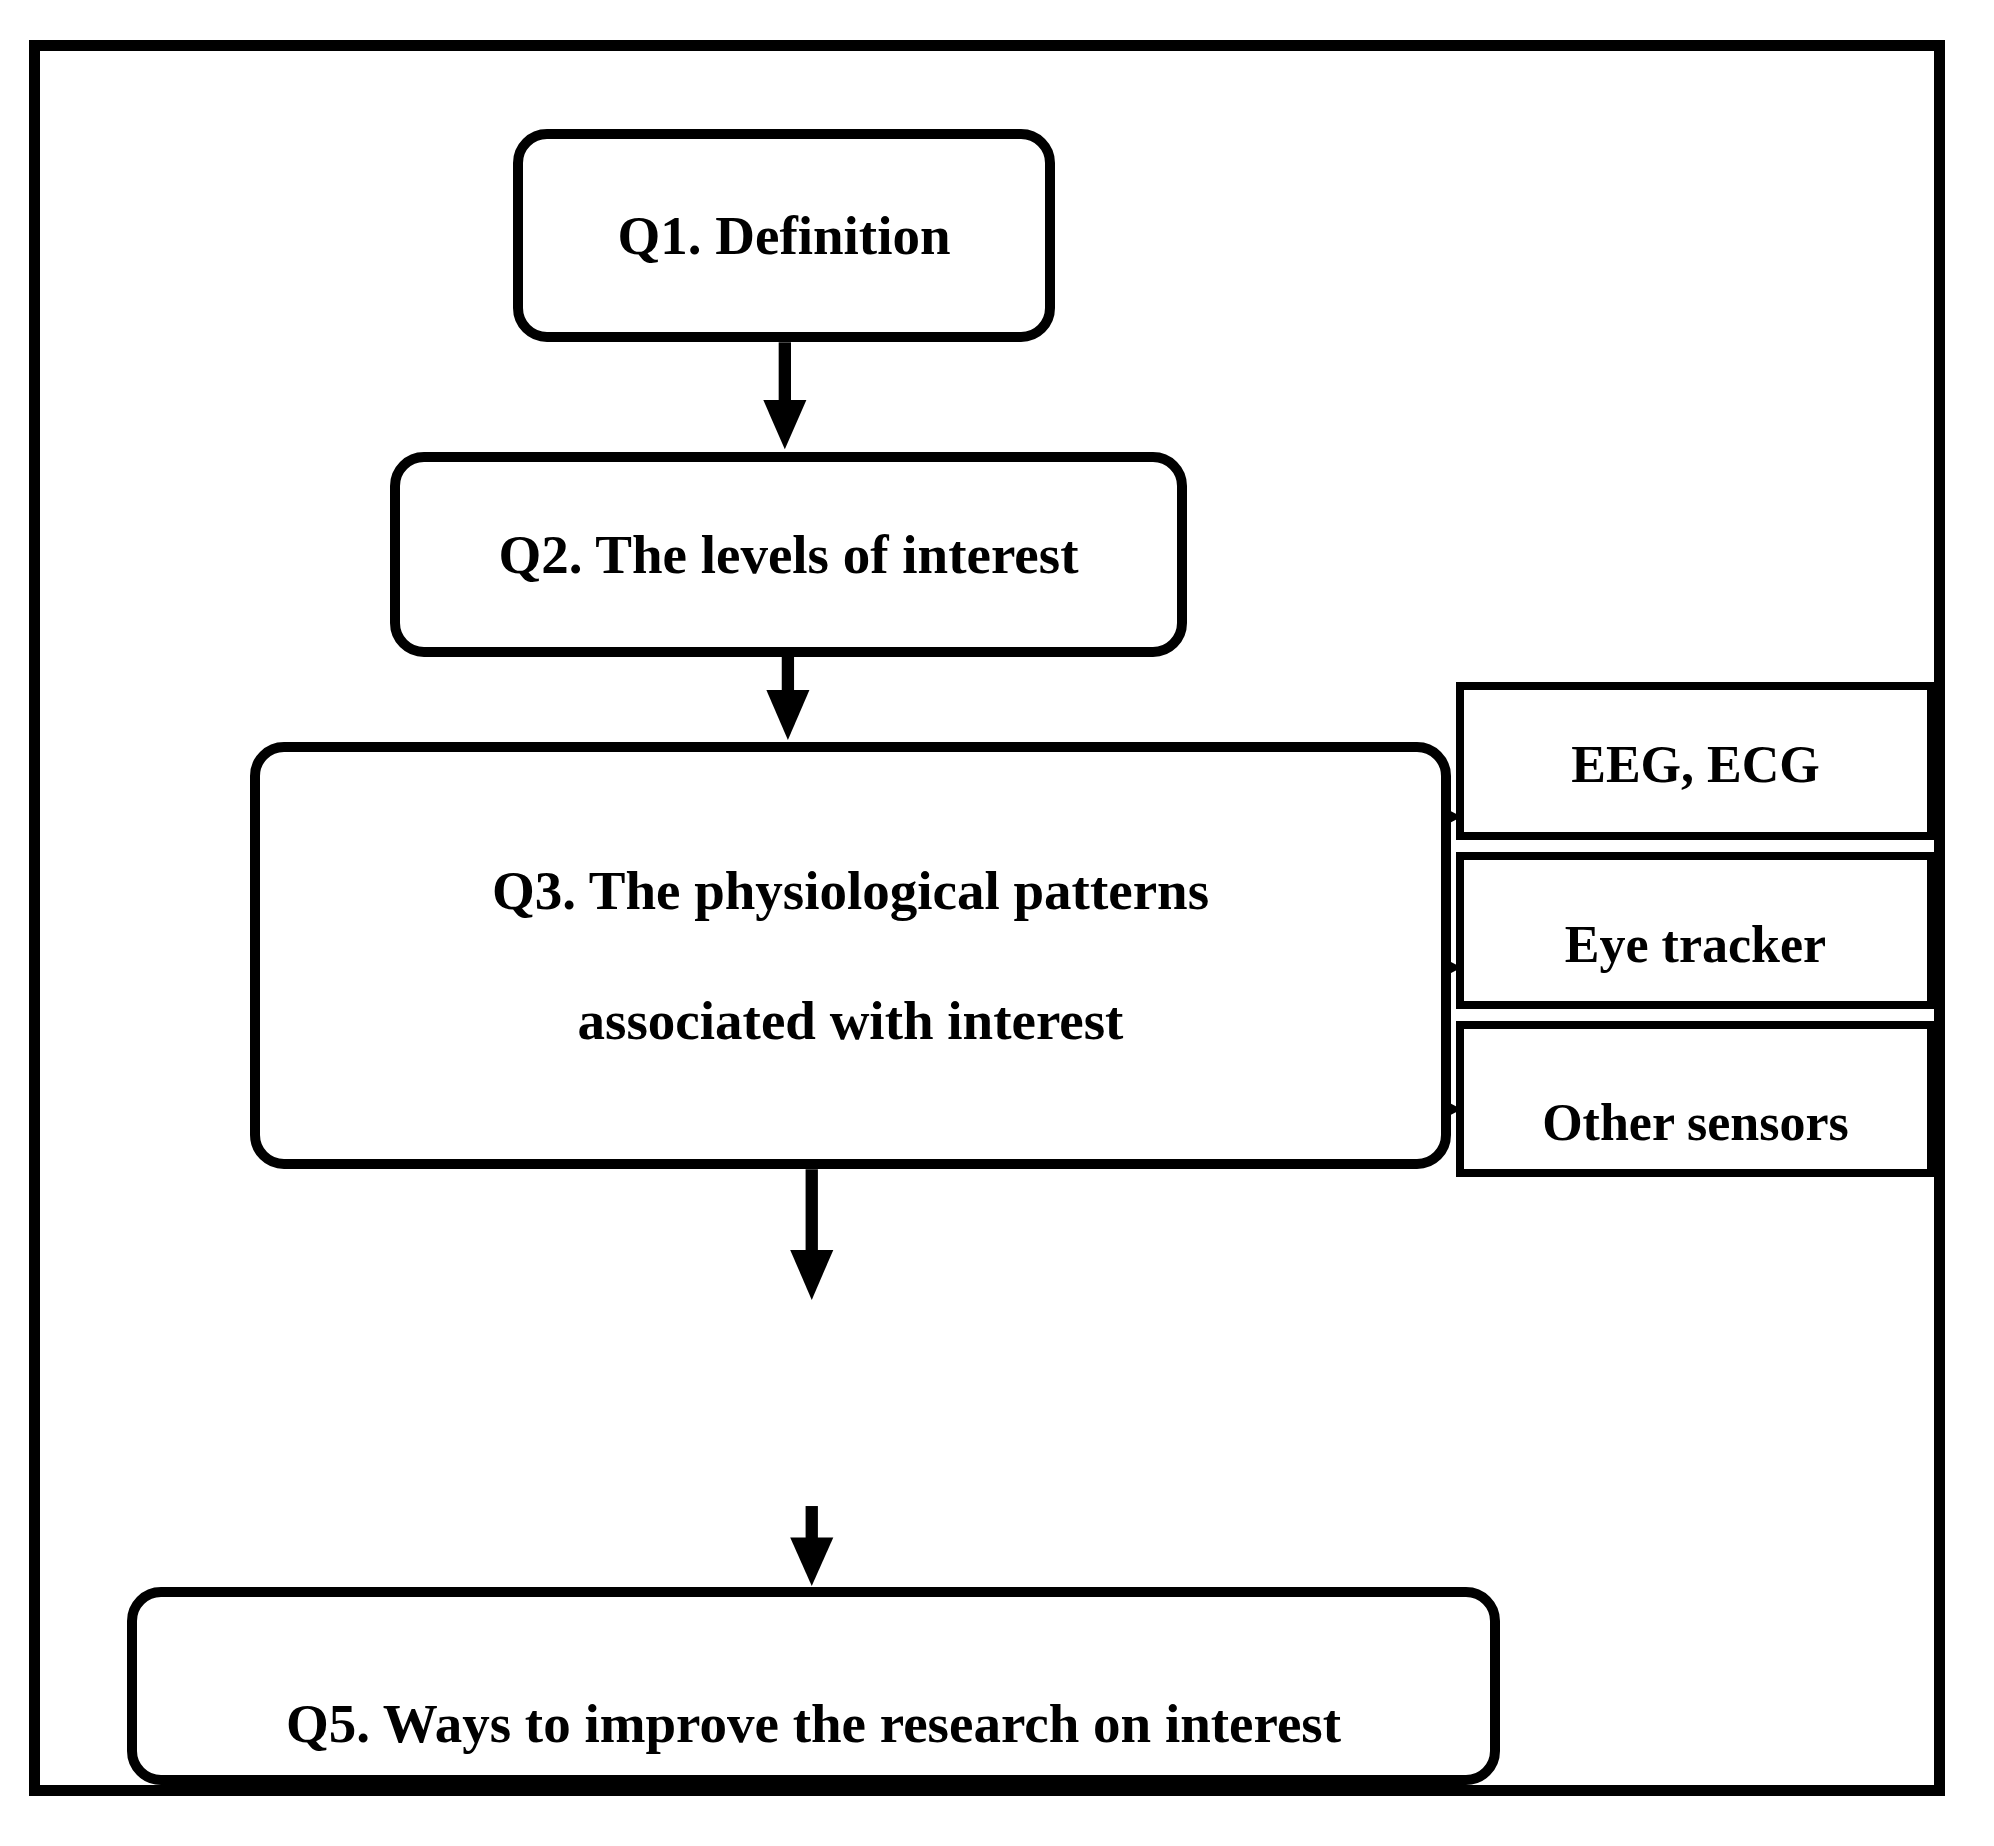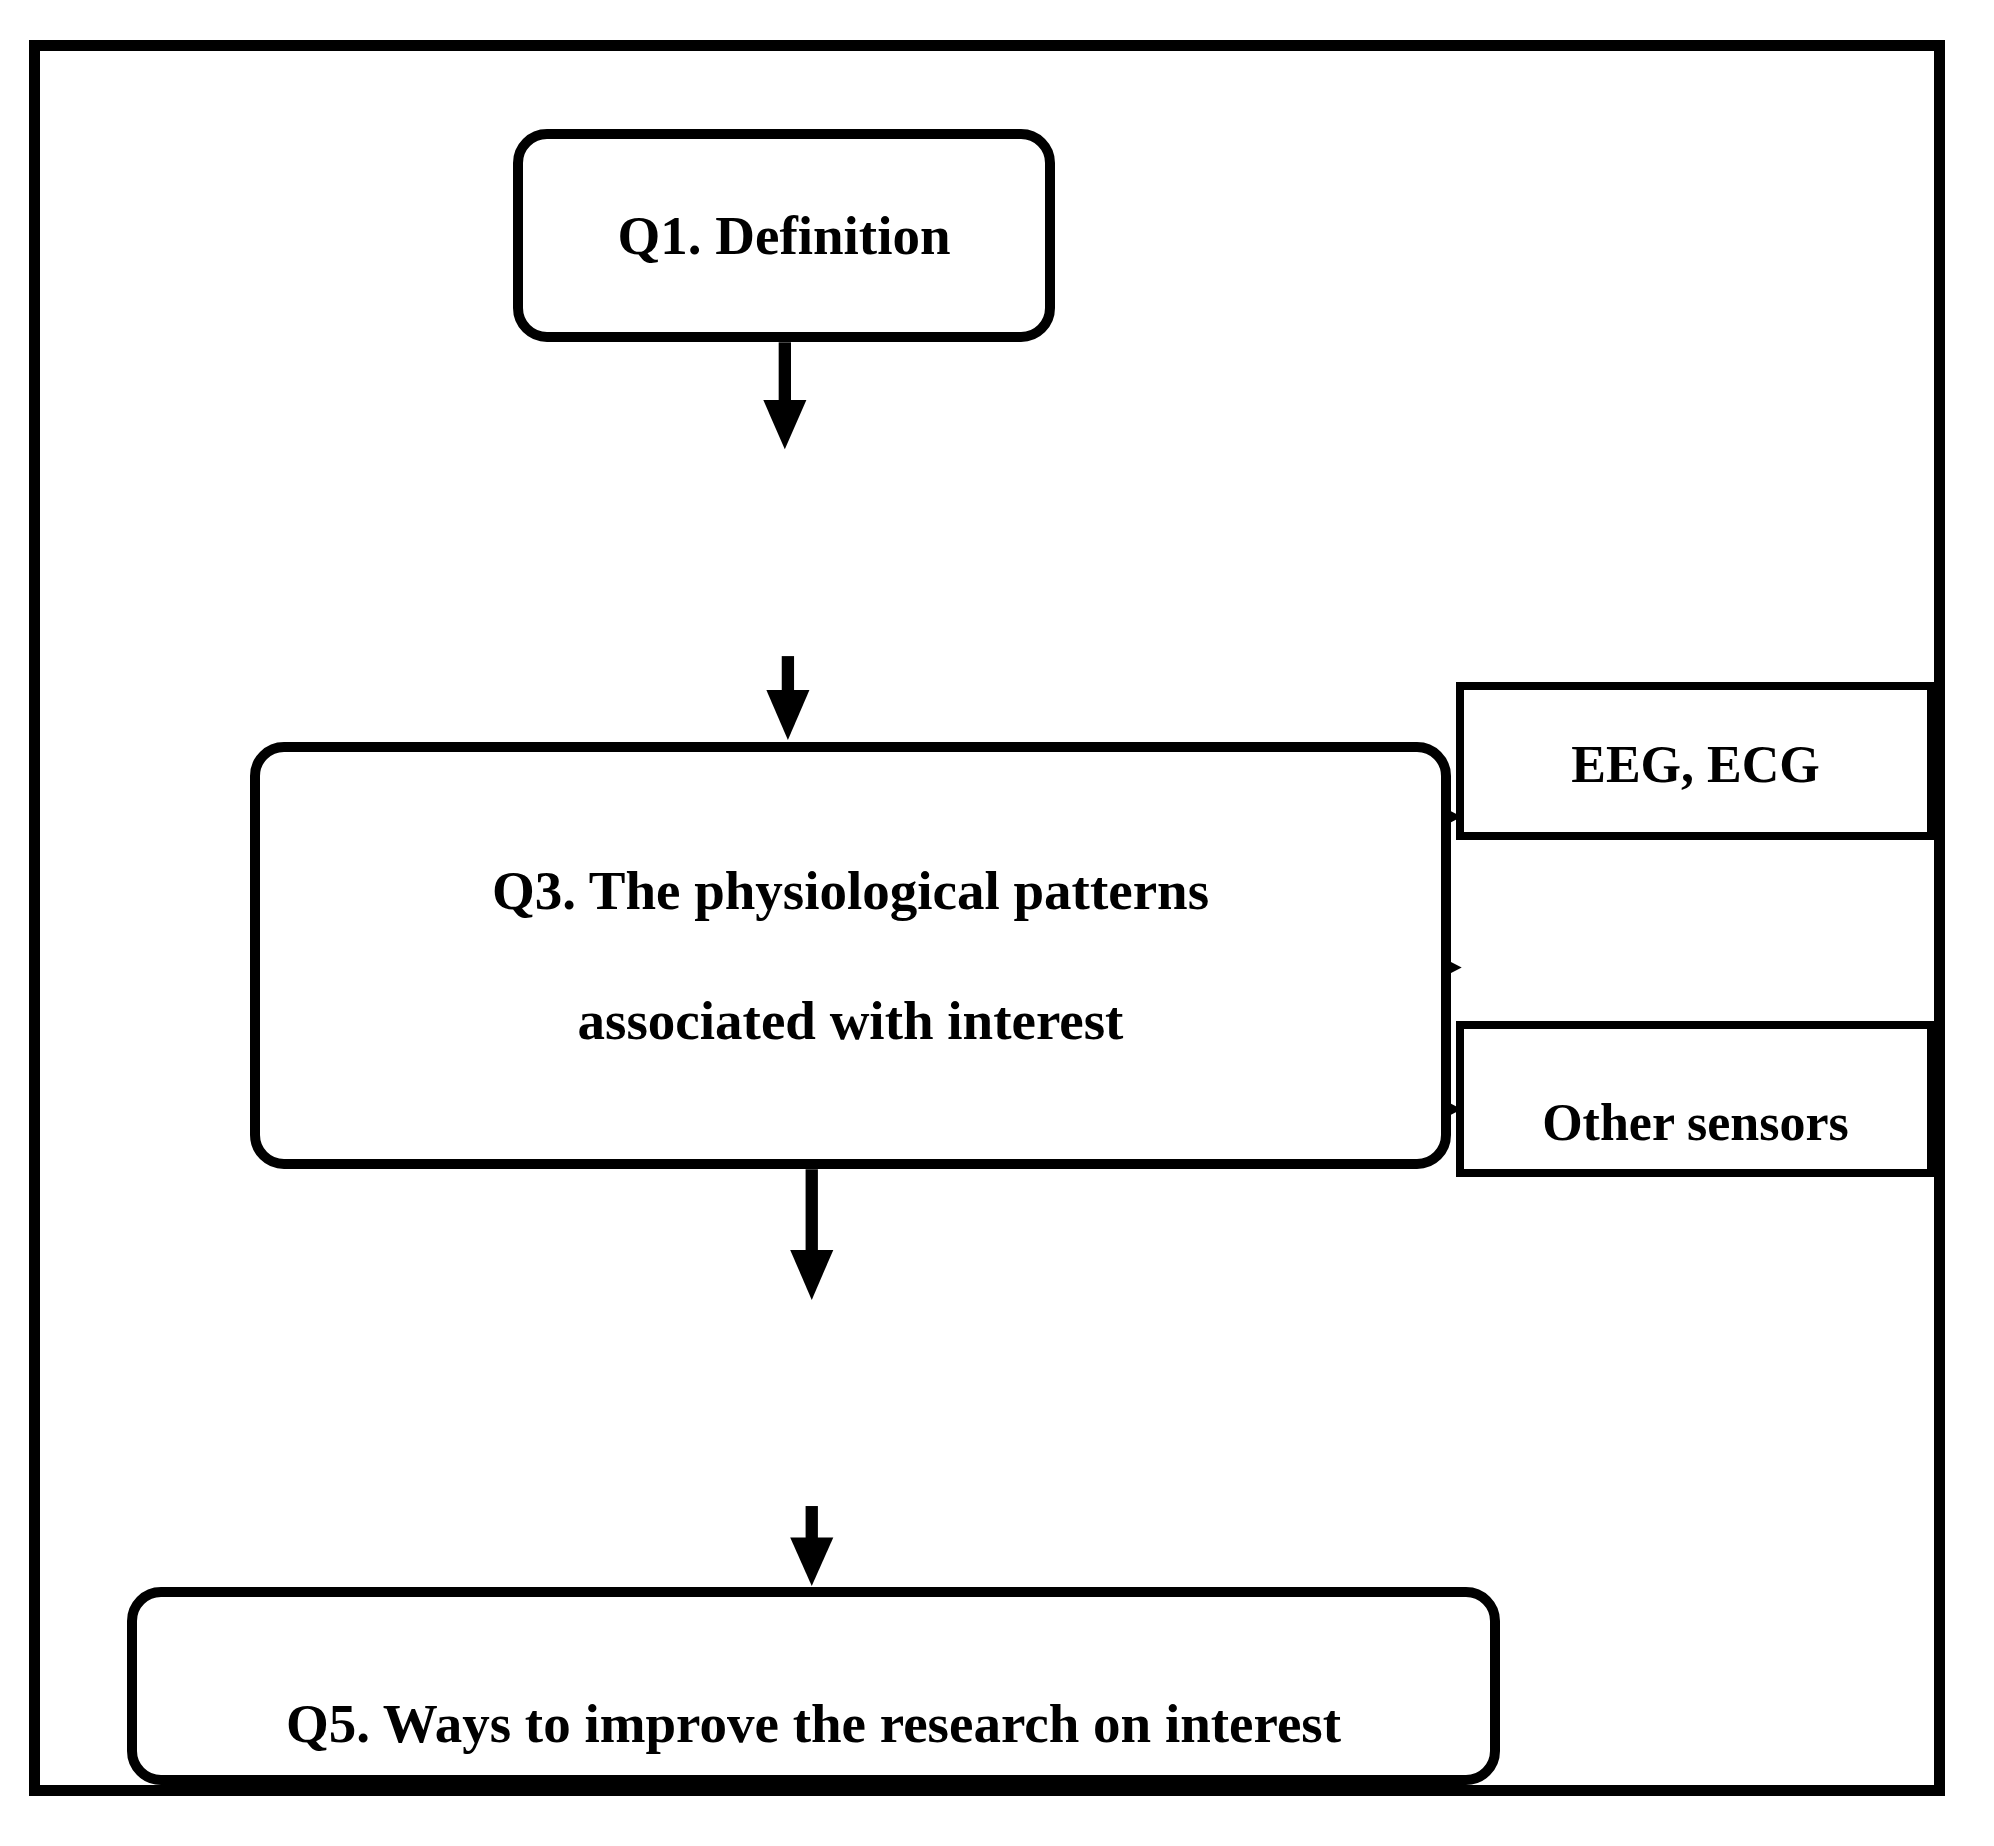--- a/index.html
+++ b/index.html
@@ -160,36 +160,42 @@
         <line x1="1722" y1="1442" x2="1840" y2="1442" stroke="#000" stroke-width="17"></line>
         <path d="M1838,1410 L1838,1474 L1900,1442 Z" fill="#000"></path>
       </g>
     </svg>
   </div>
 
   <div id="node-q1" class="node rounded">
     <span class="node-label">Q1. Definition</span>
   </div>
 
+  <div id="node-q2" class="node rounded">
+    <span class="node-label">Q2. The levels of interest</span>
+  </div>
 
   <div id="node-q3" class="node rounded">
     <span class="node-label">
       <span>Q3. The physiological patterns</span><br>
       <span>associated with interest</span>
     </span>
   </div>
 
 
   <div id="node-q5" class="node rounded">
     <span class="node-label">Q5. Ways to improve the research on interest</span>
   </div>
 
   <div id="node-eeg" class="sensor">
     <span class="node-label">EEG, ECG</span>
   </div>
 
+  <div id="node-eye" class="sensor">
+    <span class="node-label">Eye tracker</span>
+  </div>
 
   <div id="node-other" class="sensor">
     <span class="node-label">Other sensors</span>
   </div>
 
 </div>
 
 
 </body></html>

